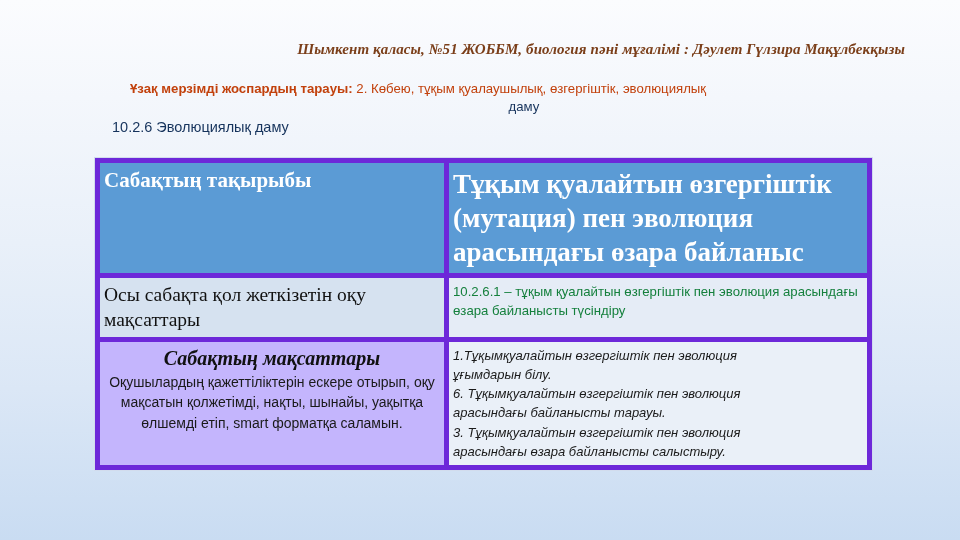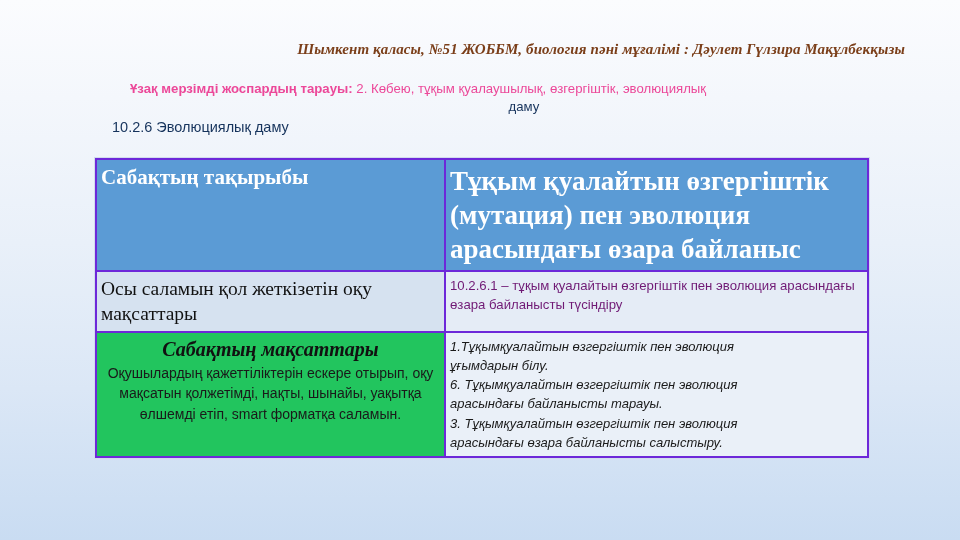--- a/index.html
+++ b/index.html
@@ -35,21 +35,21 @@
   
   .subhead {
     position: absolute;
     left: 118px;
     top: 80px;
     width: 790px;
   }
   .subhead-line1 {
     font-family: "Liberation Sans", sans-serif;
     font-size: 13.2px;
-    color: #ec4899;
+    color: #c2410c;
     line-height: 1.35;
     text-indent: 12px;
   }
   .subhead-line1 .lbl {
     font-weight: bold;
   }
   .subhead-line2 {
     font-family: "Liberation Sans", sans-serif;
     font-size: 13.2px;
     color: #16335c;
@@ -73,21 +73,21 @@
     left: 95px;
     top: 158px;
     width: 772px;
     border-collapse: collapse;
     table-layout: fixed;
     box-shadow: 0 0 0 1px #d2dced;
   }
   .lesson-table td {
     vertical-align: top;
     padding: 4px;
-    border: 2px solid #6d28d9;
+    border: 5px solid #6d28d9;
   }
   .col-left { width: 349px; }
   .col-right { width: 423px; }
 
   
   .hdr-cell {
     background: #5b9bd5;
     color: #ffffff;
     font-family: "Liberation Serif", serif;
     font-weight: bold;
@@ -105,29 +105,29 @@
     font-size: 19.5px;
     color: #111111;
     line-height: 1.3;
     padding: 11px 12px 12px 13px;
     border: 1px solid #ffffff;
   }
   .r2-right {
     background: #e5ecf6;
     font-family: "Liberation Sans", sans-serif;
     font-size: 13.2px;
-    color: #701a75;
+    color: #15803d;
     line-height: 1.45;
     padding: 12px 12px 12px 12px;
     border: 1px solid #ffffff;
   }
 
   
   .r3-left {
-    background: #22c55e;
+    background: #c4b5fd;
     padding: 9px 10px 12px 10px;
     text-align: center;
     border: 1px solid #ffffff;
   }
   .r3-left .goal-title {
     font-family: "Liberation Serif", serif;
     font-weight: bold;
     font-style: italic;
     font-size: 20px;
     color: #111111;
@@ -172,21 +172,21 @@
   <colgroup>
     <col class="col-left">
     <col class="col-right">
   </colgroup>
   <tbody>
     <tr>
       <td class="hdr-cell">Сабақтың тақырыбы</td>
       <td class="hdr-cell right">Тұқым қуалайтын өзгергіштік (мутация) пен эволюция арасындағы өзара байланыс</td>
     </tr>
     <tr>
-      <td class="r2-left">Осы саламын қол жеткізетін оқу мақсаттары</td>
+      <td class="r2-left">Осы сабақта қол жеткізетін оқу мақсаттары</td>
       <td class="r2-right">10.2.6.1 – тұқым қуалайтын өзгергіштік пен эволюция арасындағы өзара байланысты түсіндіру</td>
     </tr>
     <tr>
       <td class="r3-left">
         <span class="goal-title">Сабақтың мақсаттары</span>
         <span class="goal-body">Оқушылардың қажеттіліктерін ескере отырып, оқу мақсатын қолжетімді, нақты, шынайы, уақытқа өлшемді етіп, smart форматқа саламын.</span>
       </td>
       <td class="r3-right">
         <span class="line">1.Тұқымқуалайтын өзгергіштік пен эволюция</span>
         <span class="line">ұғымдарын білу.</span>

